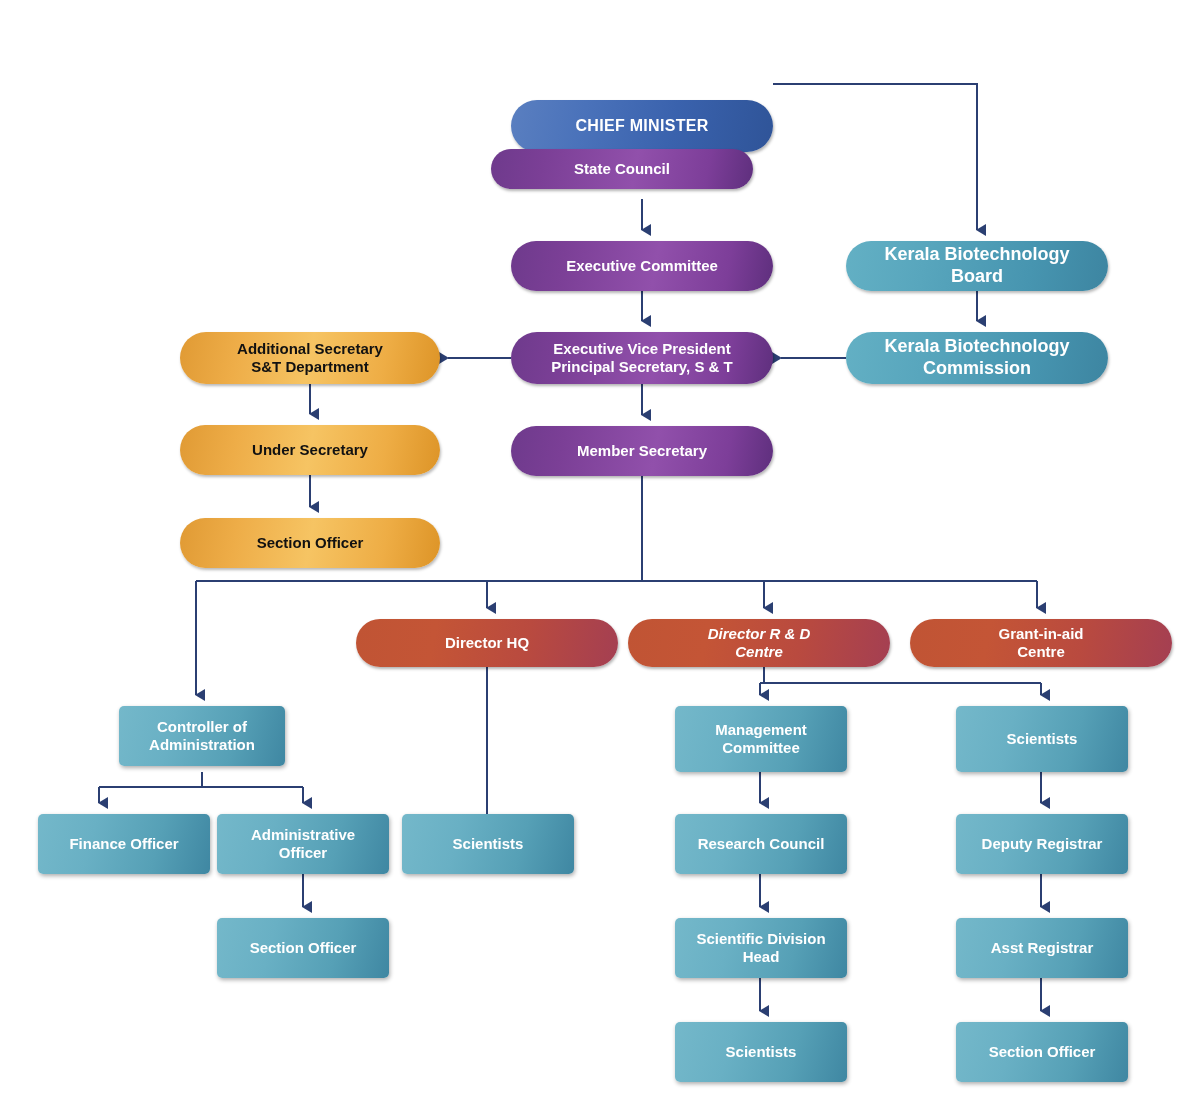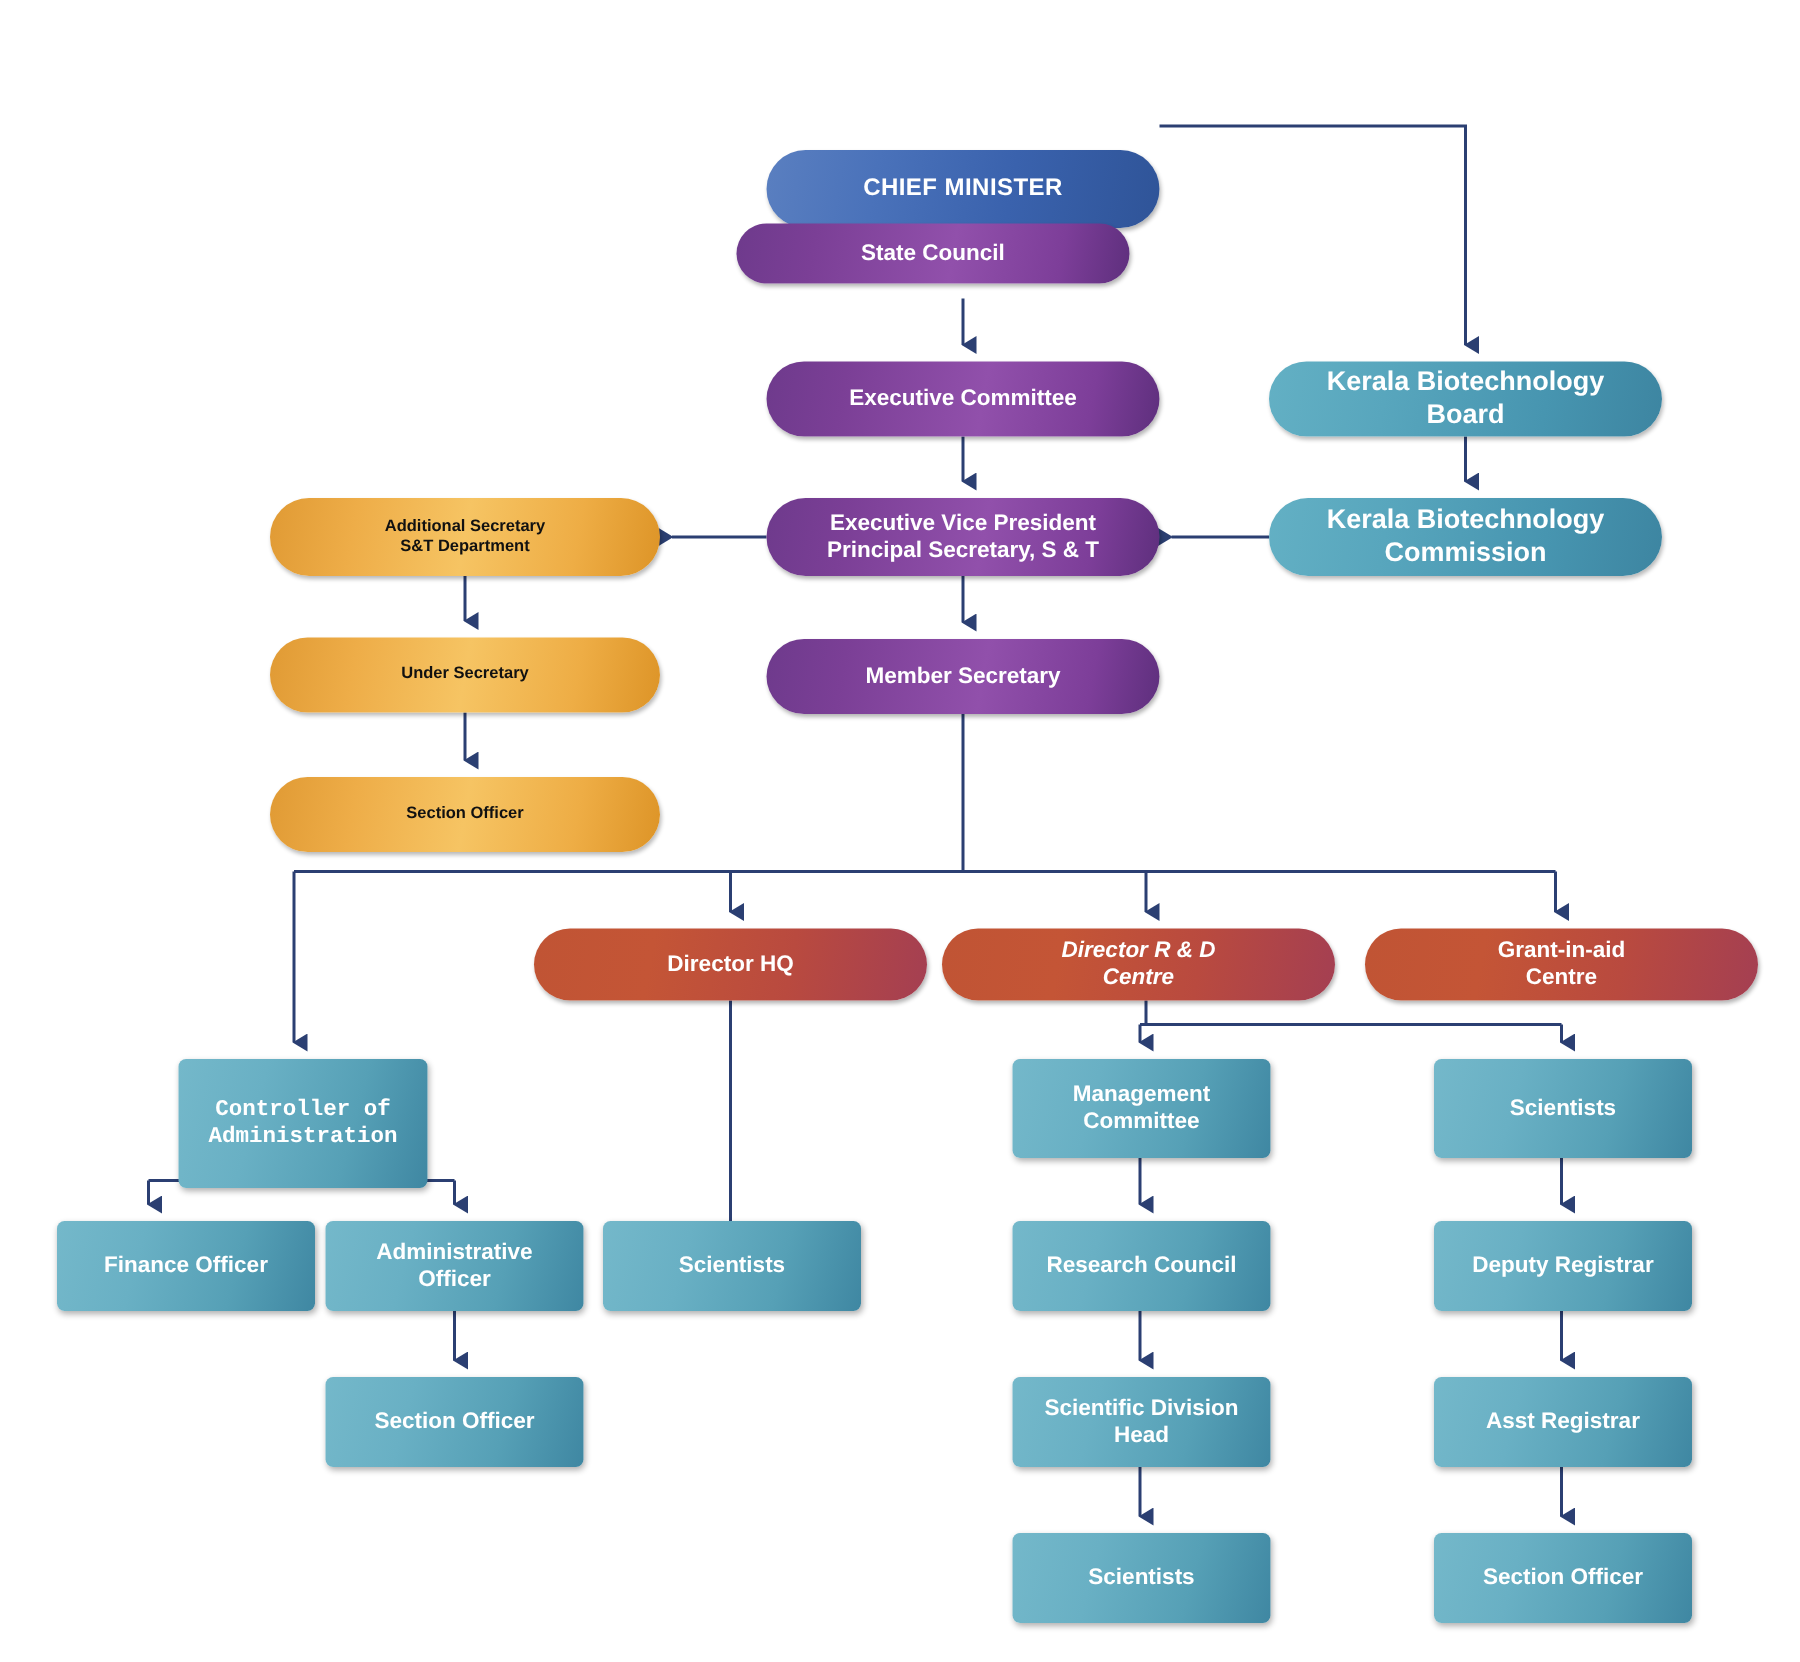--- a/index.html
+++ b/index.html
@@ -66,21 +66,21 @@
     font-weight: bold;
     font-size: 15px;
     box-shadow: 1px 2px 3px rgba(0,0,0,0.30);
   }
 
   
   .style-orange {
     background: linear-gradient(100deg, #e09a34 0%, #eead48 22%, #f6c463 50%, #eead45 78%, #dd9427 100%);
     color: #111111;
     font-weight: bold;
-    font-size: 11px;
+    font-size: 15px;
     box-shadow: 1px 2px 3px rgba(0,0,0,0.28);
   }
 
   
   .style-teal-pill {
     background: linear-gradient(100deg, #63b0c4 0%, #58a6bd 30%, #4795b0 70%, #3d85a1 100%);
     color: #ffffff;
     font-weight: bold;
     font-size: 18px;
     box-shadow: 1px 2px 3px rgba(0,0,0,0.28);
@@ -216,21 +216,21 @@
         <span class="node-label">Director HQ</span>
       </div>
       <div class="node pill style-red" style="left: 628px; top: 619px; width: 262px; height: 48px; font-style: italic;">
         <span class="node-label">Director R &amp; D
 Centre</span>
       </div>
       <div class="node pill style-red" style="left: 910px; top: 619px; width: 262px; height: 48px;">
         <span class="node-label">Grant-in-aid
 Centre</span>
       </div>
-      <div class="node rect style-teal-rect" style="left: 119px; top: 706px; width: 166px; height: 86px; font-family: Liberation Mono, monospace;">
+      <div class="node rect style-teal-rect" style="left: 119px; top: 706px; width: 166px; height: 60px;">
         <span class="node-label">Controller of
 Administration</span>
       </div>
       <div class="node rect style-teal-rect" style="left: 14px; top: 814px; width: 172px; height: 60px; margin-left: 24px;">
         <span class="node-label">Finance Officer</span>
       </div>
       <div class="node rect style-teal-rect" style="left: 217px; top: 814px; width: 172px; height: 60px; text-align: center;">
         <span class="node-label">Administrative Officer</span>
       </div>
       <div class="node rect style-teal-rect" style="left: 217px; top: 918px; width: 172px; height: 60px;">

